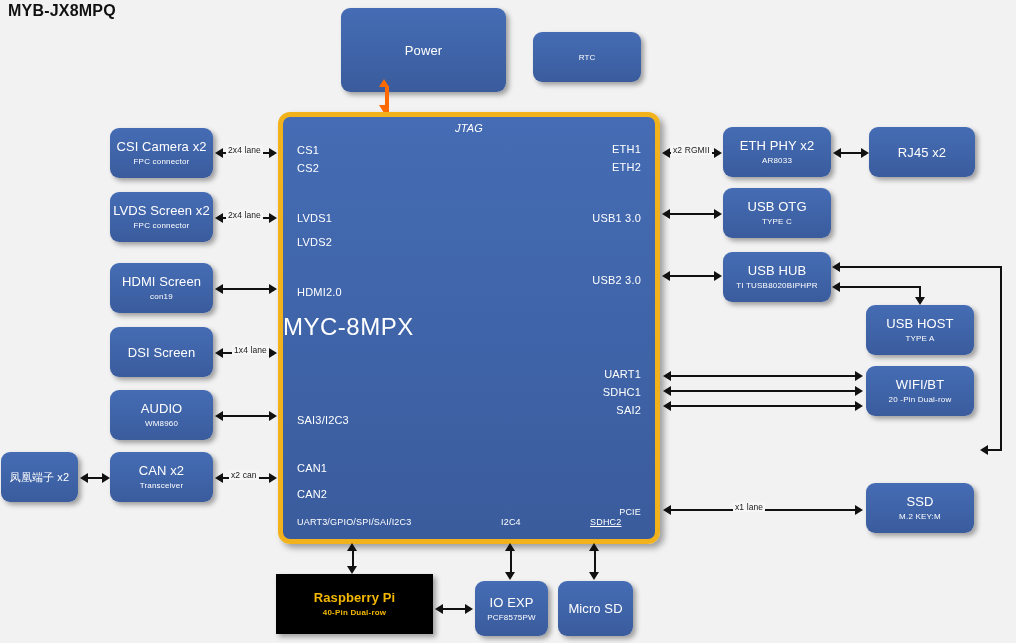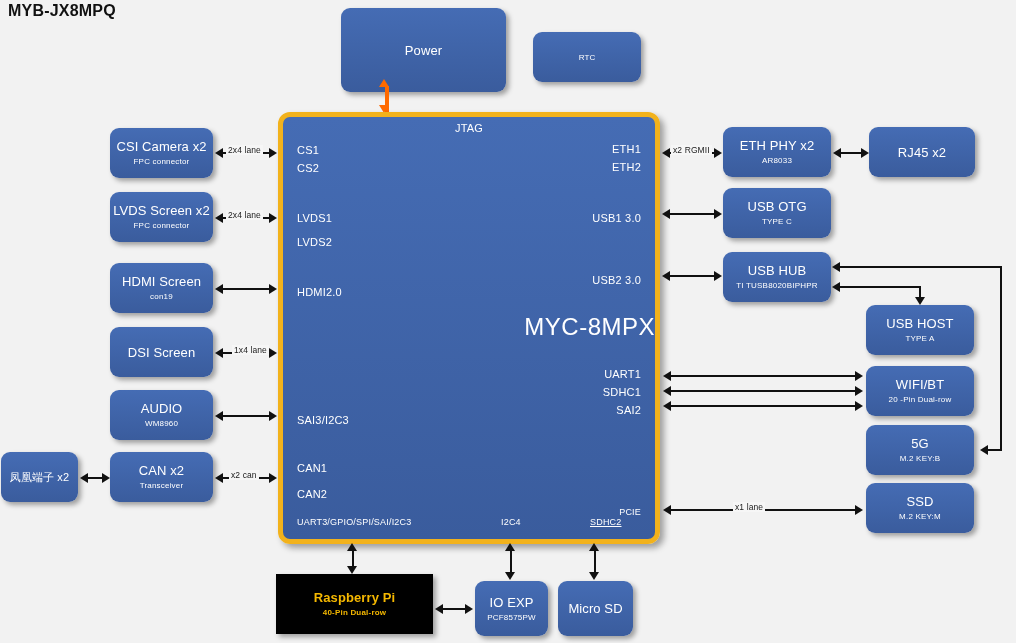--- a/index.html
+++ b/index.html
@@ -50,21 +50,21 @@
     position:absolute;
     background:#3f63a8;
     background:linear-gradient(180deg,#456cb4 0%,#3a5c9d 100%);
     border:5px solid #f2b21c;
     border-radius:12px;
     box-shadow:4px 4px 6px rgba(0,0,0,0.35);
     box-sizing:border-box;
   }
   .soc .soc-title{
     position:absolute;left:0;right:0;top:196px;
-    text-align:right;color:#fff;font-size:24px;letter-spacing:0.5px;
+    text-align:left;color:#fff;font-size:24px;letter-spacing:0.5px;
   }
   .pin{position:absolute;color:#ffffff;font-size:11px;white-space:nowrap;letter-spacing:0.2px;}
   .pin.r{text-align:right;margin-left:6px;}
   .pin.c{text-align:center;}
   .pin.sm{font-size:9px;}
 
   
   .ln{position:absolute;background:#111;}
   .lnh{height:2px;}
   .lnv{width:2px;}
@@ -99,21 +99,21 @@
   </div>
   <div class="node small" style="left:533px;top:32px;width:108px;height:50px;">
     <div class="t1">RTC</div>
   </div>
 
   <div class="ln lnv org" style="left:385px;top:86px;width:4px;height:26px;"></div>
   <div class="ar ar-u org" style="left:379px;top:79px;"></div>
   <div class="ar ar-d org" style="left:379px;top:105px;"></div>
 
   <div class="soc" style="left:278px;top:112px;width:382px;height:432px;">
-    <div class="pin c" style="left:0;right:0;top:5px;">JTAG</div>
+    <div class="pin c" style="left:0;right:0;top:5px;font-style:italic;">JTAG</div>
 
     <div class="pin" style="left:14px;top:27px;">CS1</div>
     <div class="pin" style="left:14px;top:45px;">CS2</div>
     <div class="pin" style="left:14px;top:95px;">LVDS1</div>
     <div class="pin" style="left:14px;top:119px;">LVDS2</div>
     <div class="pin" style="left:14px;top:169px;">HDMI2.0</div>
     <div class="pin" style="left:14px;top:297px;">SAI3/I2C3</div>
     <div class="pin" style="left:14px;top:345px;">CAN1</div>
     <div class="pin" style="left:14px;top:371px;">CAN2</div>
 
@@ -208,24 +208,20 @@
     <div class="t2">TI  TUSB8020BIPHPR</div>
   </div>
   <div class="node" style="left:866px;top:305px;width:108px;height:50px;">
     <div class="t1">USB HOST</div>
     <div class="t2">TYPE A</div>
   </div>
   <div class="node" style="left:866px;top:366px;width:108px;height:50px;">
     <div class="t1">WIFI/BT</div>
     <div class="t2">20 -Pin Dual-row</div>
   </div>
-  <div class="node" style="left:866px;top:425px;width:108px;height:50px;">
-    <div class="t1">5G</div>
-    <div class="t2">M.2 KEY:B</div>
-  </div>
   <div class="node" style="left:866px;top:483px;width:108px;height:50px;">
     <div class="t1">SSD</div>
     <div class="t2">M.2 KEY:M</div>
   </div>
 
   <div class="ln lnh" style="left:668px;top:152px;width:48px;"></div>
   <div class="ar ar-l" style="left:662px;top:148px;"></div>
   <div class="ar ar-r" style="left:714px;top:148px;"></div>
   <div class="edge-label" style="left:671px;top:145px;">x2 RGMII</div>
 

